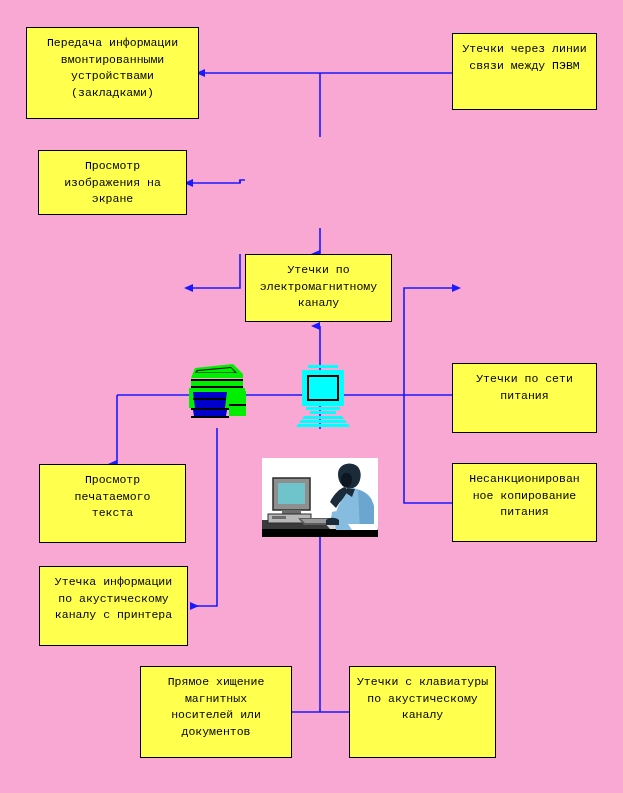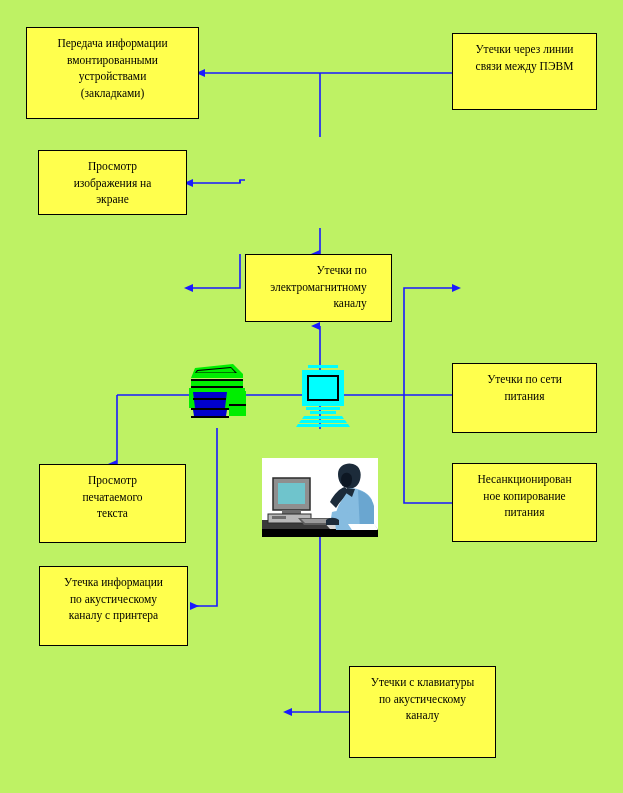--- a/index.html
+++ b/index.html
@@ -1,21 +1,21 @@
 <!DOCTYPE html>
 <html><head>
 <meta charset="utf-8">
 <style>
   html,body{margin:0;padding:0;background:#000;}
   #stage{
     position:relative;
     width:623px;height:793px;
-    background:#bef264;
+    background:#f9a8d4;
     overflow:hidden;
-    font-family:Liberation Serif, serif;
+    font-family:Liberation Mono, monospace;
   }
   .box{
     position:absolute;
     background:#ffff4d;
     border:1px solid #000000;
     color:#000000;
     font-size:11.5px;
     line-height:1.45;
     text-align:center;
     display:flex;
@@ -100,40 +100,44 @@
 
   <div class="box" style="left:452px;top:33px;width:145px;height:77px;">Утечки через линии
 связи между ПЭВМ</div>
 
 
   <div class="box" style="left:38px;top:150px;width:149px;height:65px;">Просмотр
 изображения на
 экране</div>
 
 
-  <div class="box" style="left:245px;top:254px;width:147px;height:68px;text-align:right;">Утечки по
+  <div class="box" style="left:245px;top:254px;width:147px;height:68px;">Утечки по
 электромагнитному
 каналу</div>
 
 
   <div class="box" style="left:452px;top:363px;width:145px;height:70px;">Утечки по сети
 питания</div>
 
   <div class="box" style="left:452px;top:463px;width:145px;height:79px;">Несанкционирован
 ное копирование
 питания</div>
 
   <div class="box" style="left:39px;top:464px;width:147px;height:79px;">Просмотр
 печатаемого
 текста</div>
 
   <div class="box" style="left:39px;top:566px;width:149px;height:80px;text-align:center;">Утечка информации
 по акустическому
 каналу с принтера</div>
 
+  <div class="box" style="left:140px;top:666px;width:152px;height:92px;">Прямое хищение
+магнитных
+носителей или
+документов</div>
 
   <div class="box" style="left:349px;top:666px;width:147px;height:92px;">Утечки с клавиатуры
 по акустическому
 каналу</div>
 
   <div class="icon-wrap" style="left:181px;top:358px;width:72px;height:70px;">
     <svg width="72" height="70" viewBox="0 0 72 70" xmlns="http://www.w3.org/2000/svg">
       <g>
 
         <path d="M14,10 L52,6 L62,16 L62,20 L10,20 Z" fill="#00ee00"></path>

